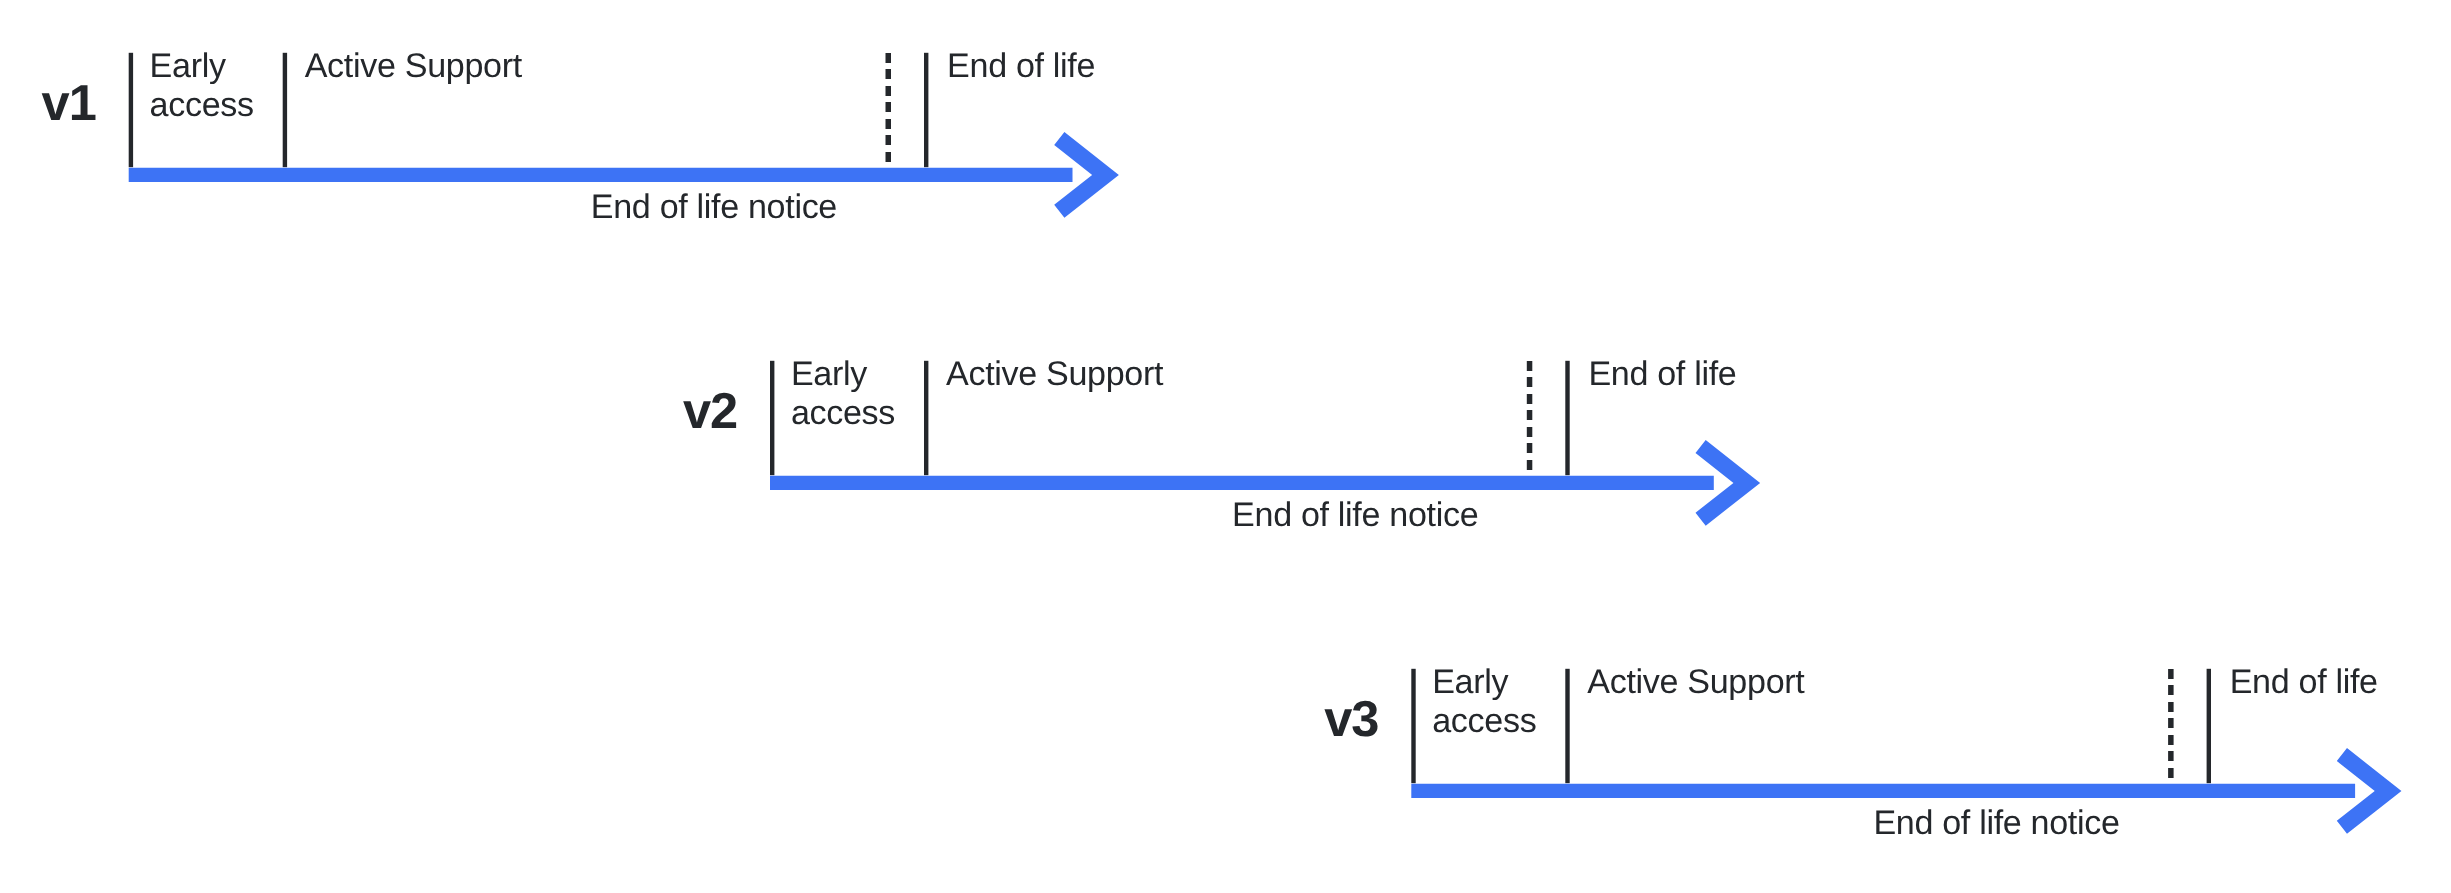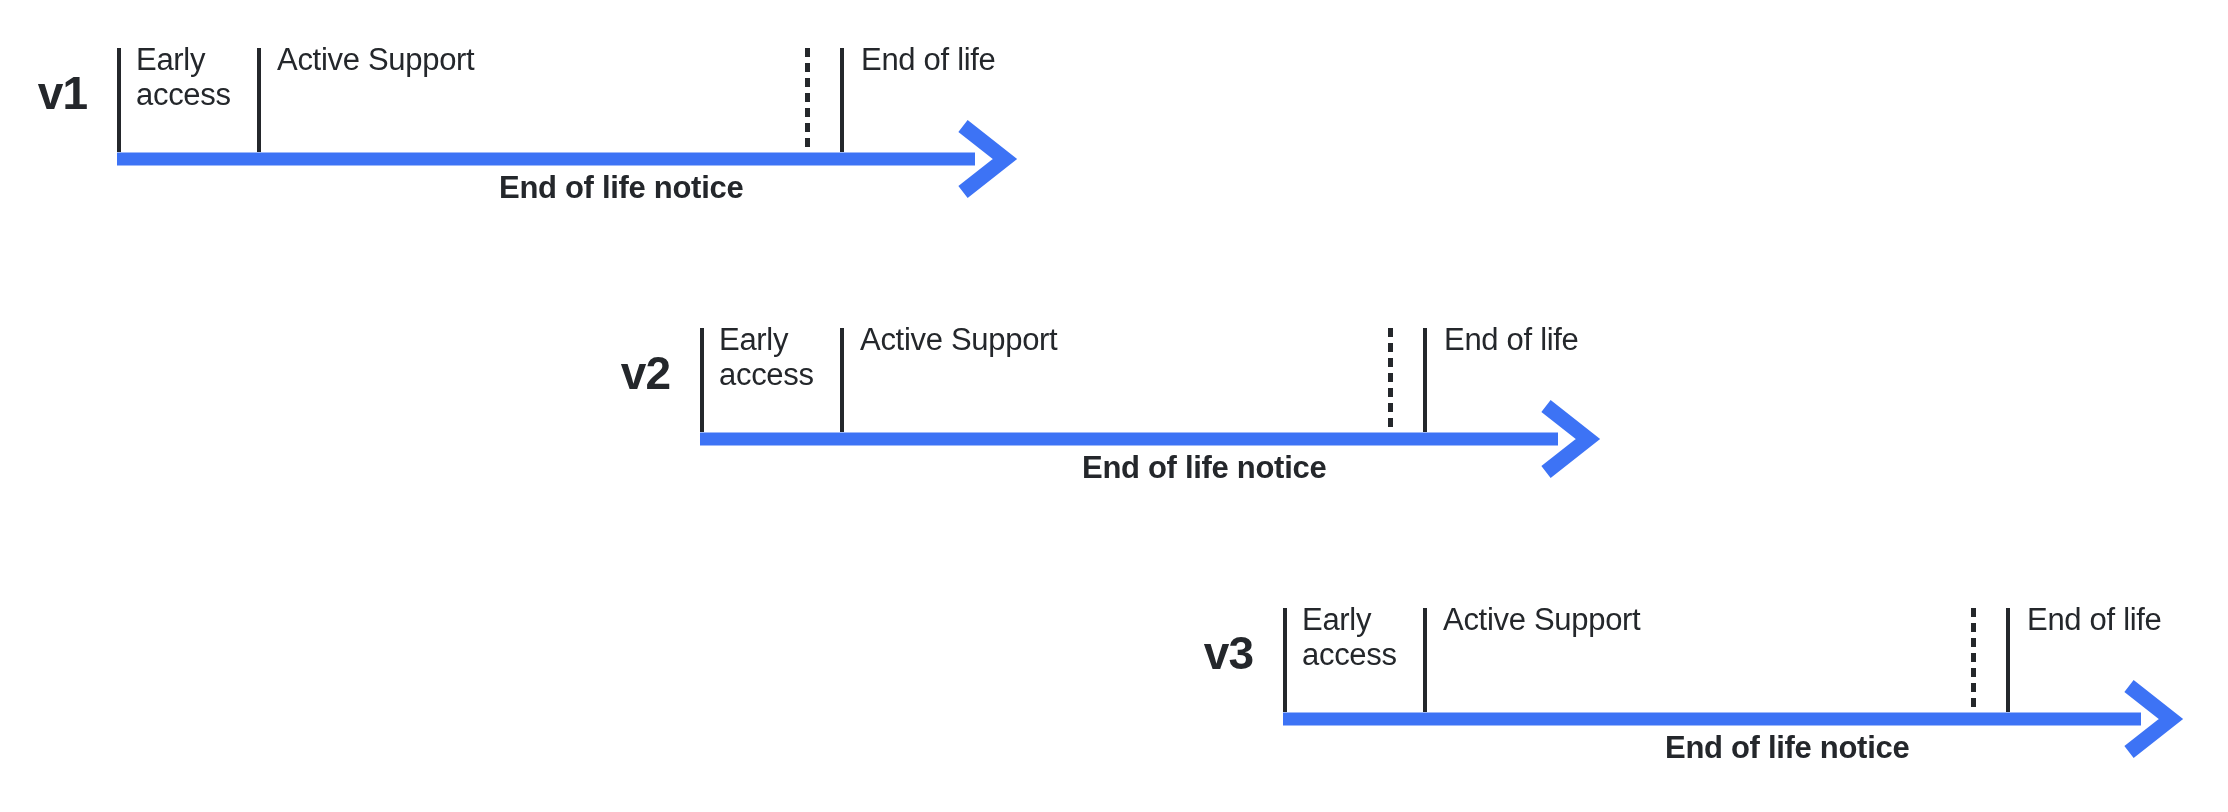--- a/index.html
+++ b/index.html
@@ -55,23 +55,23 @@
   }
   .phase-label.wrap{
     white-space:normal;
     width:135px;
   }
   .notice-label{
     position:absolute;
     top:122px;
     left:380px;
     width:300px;
-    text-align:left;
+    text-align:center;
     font-size:31px;
-    font-weight:700;
+    font-weight:400;
     letter-spacing:-0.3px;
     color:var(--ink);
     white-space:nowrap;
   }
   .arrow-svg{
     position:absolute;
     left:-2px;
     top:69px;
     width:910px;
     height:84px;

